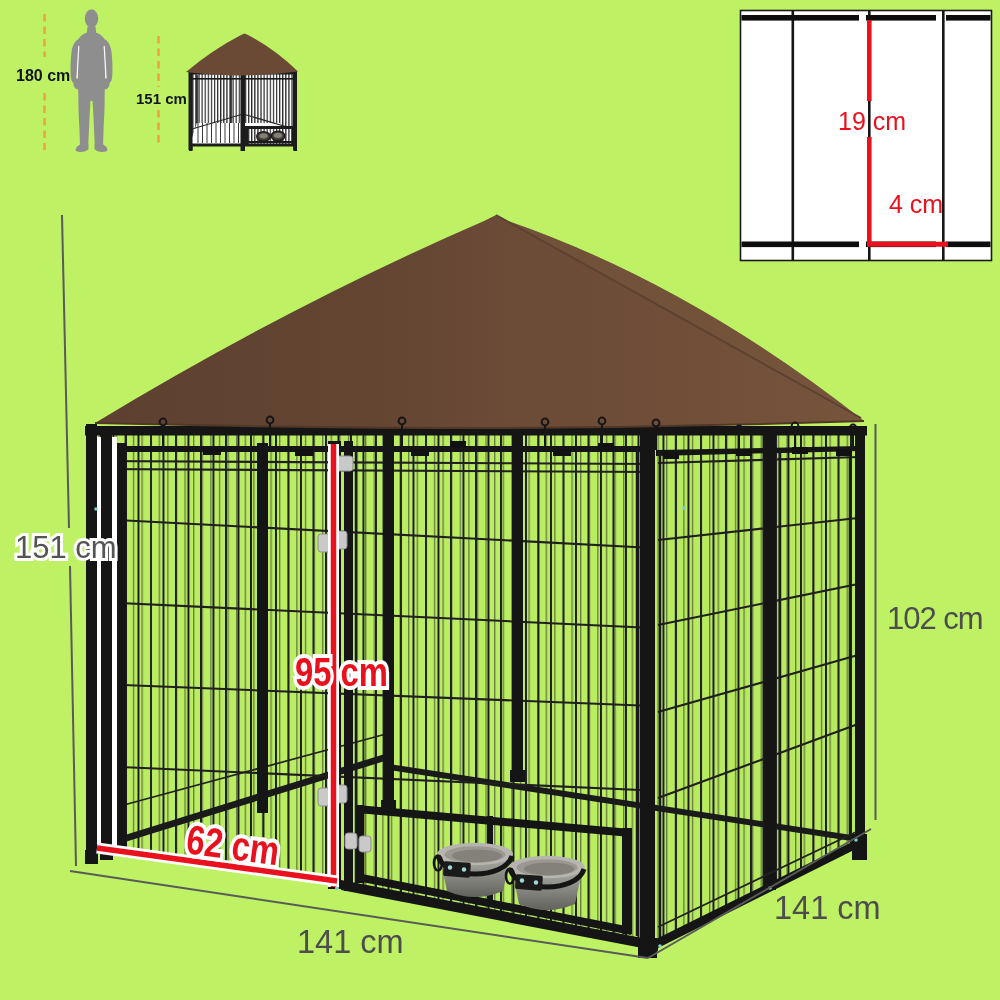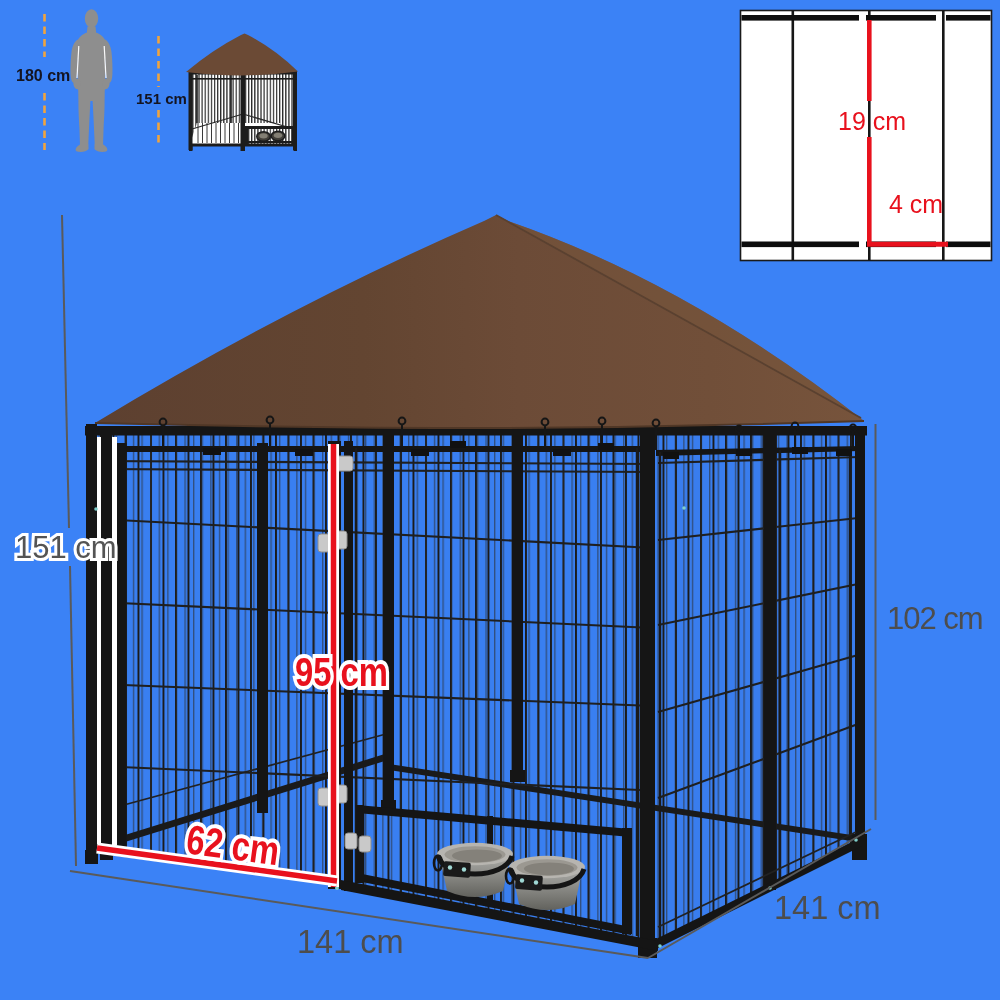--- a/index.html
+++ b/index.html
@@ -1,16 +1,16 @@
 <!DOCTYPE html>
 <html><head>
 <meta charset="utf-8">
 <style>
   html,body{margin:0;padding:0;background:#ffffff;}
-  .stage{position:relative;width:1000px;height:1000px;overflow:hidden;background:#3b82f6;
+  .stage{position:relative;width:1000px;height:1000px;overflow:hidden;background:#bef264;
     font-family:"Liberation Sans", sans-serif;}
   svg{position:absolute;left:0;top:0;}
 </style>
 </head>
 <body>
 <div class="stage">
 <svg width="1000" height="1000" viewBox="0 0 1000 1000">
 <defs>
   <linearGradient id="roofg" x1="0" y1="0" x2="1" y2="0">
     <stop offset="0" stop-color="#5d4030"></stop>

